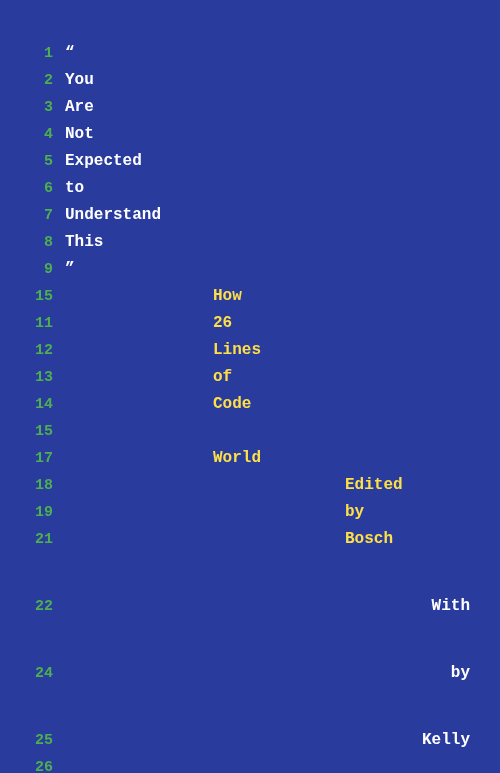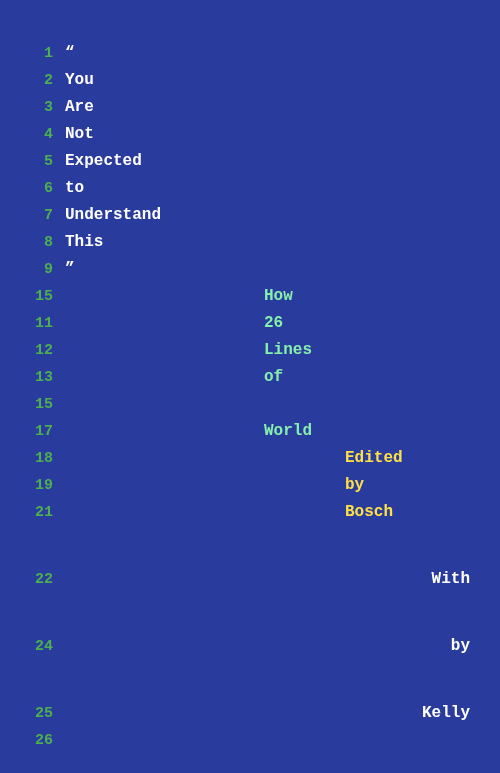--- a/index.html
+++ b/index.html
@@ -53,22 +53,22 @@
       font-weight: bold;
       font-family: 'Courier New', Courier, monospace;
     }
 
     .col-1 {
       color: #ffffff;
       margin-left: 0px;
     }
 
     .col-2 {
-      color: #86efac;
-      margin-left: 99px;
+      color: #fde047;
+      margin-left: 48px;
     }
 
     .col-3 {
       color: #fde047;
       margin-left: 80px;
     }
 
     .col-4 {
       color: #ffffff;
       margin-left: 290px;
@@ -139,20 +139,25 @@
         <span class="line-number">12</span>
         <span style="display: inline-block; width: 100px;"></span>
         <span class="line-content col-2">Lines</span>
       </div>
       <div class="line">
         <span class="line-number">13</span>
         <span style="display: inline-block; width: 100px;"></span>
         <span class="line-content col-2">of</span>
       </div>
       <div class="line">
+        <span class="line-number">14</span>
+        <span style="display: inline-block; width: 100px;"></span>
+        <span class="line-content col-2">Code</span>
+      </div>
+      <div class="line">
         <span class="line-number">15</span>
         <span style="display: inline-block; width: 100px;"></span>
       </div>
       <div class="line">
         <span class="line-number">17</span>
         <span style="display: inline-block; width: 100px;"></span>
         <span class="line-content col-2">World</span>
       </div>
       <div class="line">
         <span class="line-number">18</span>

